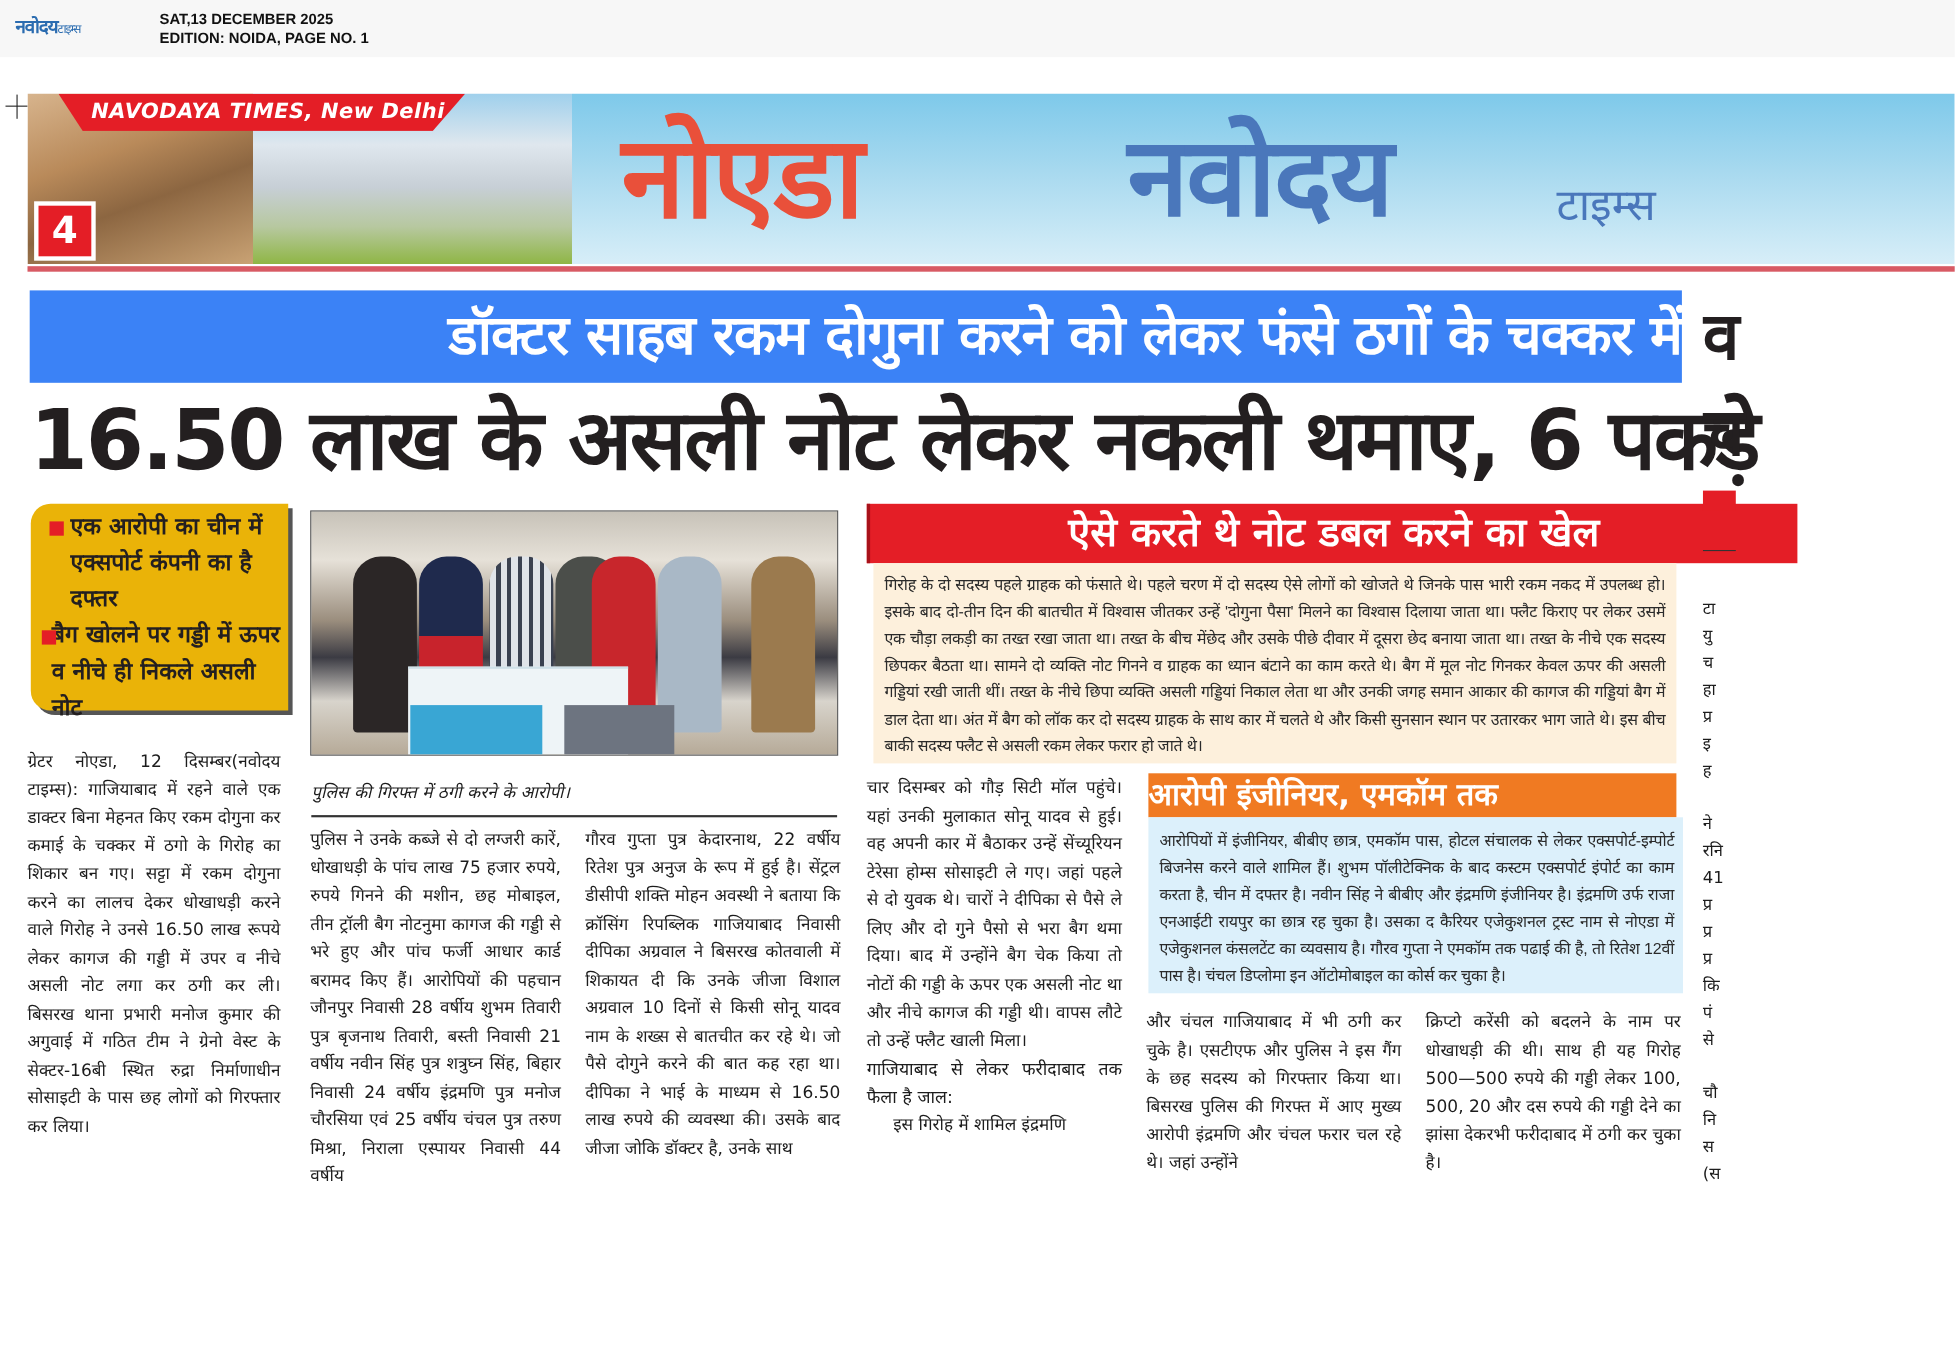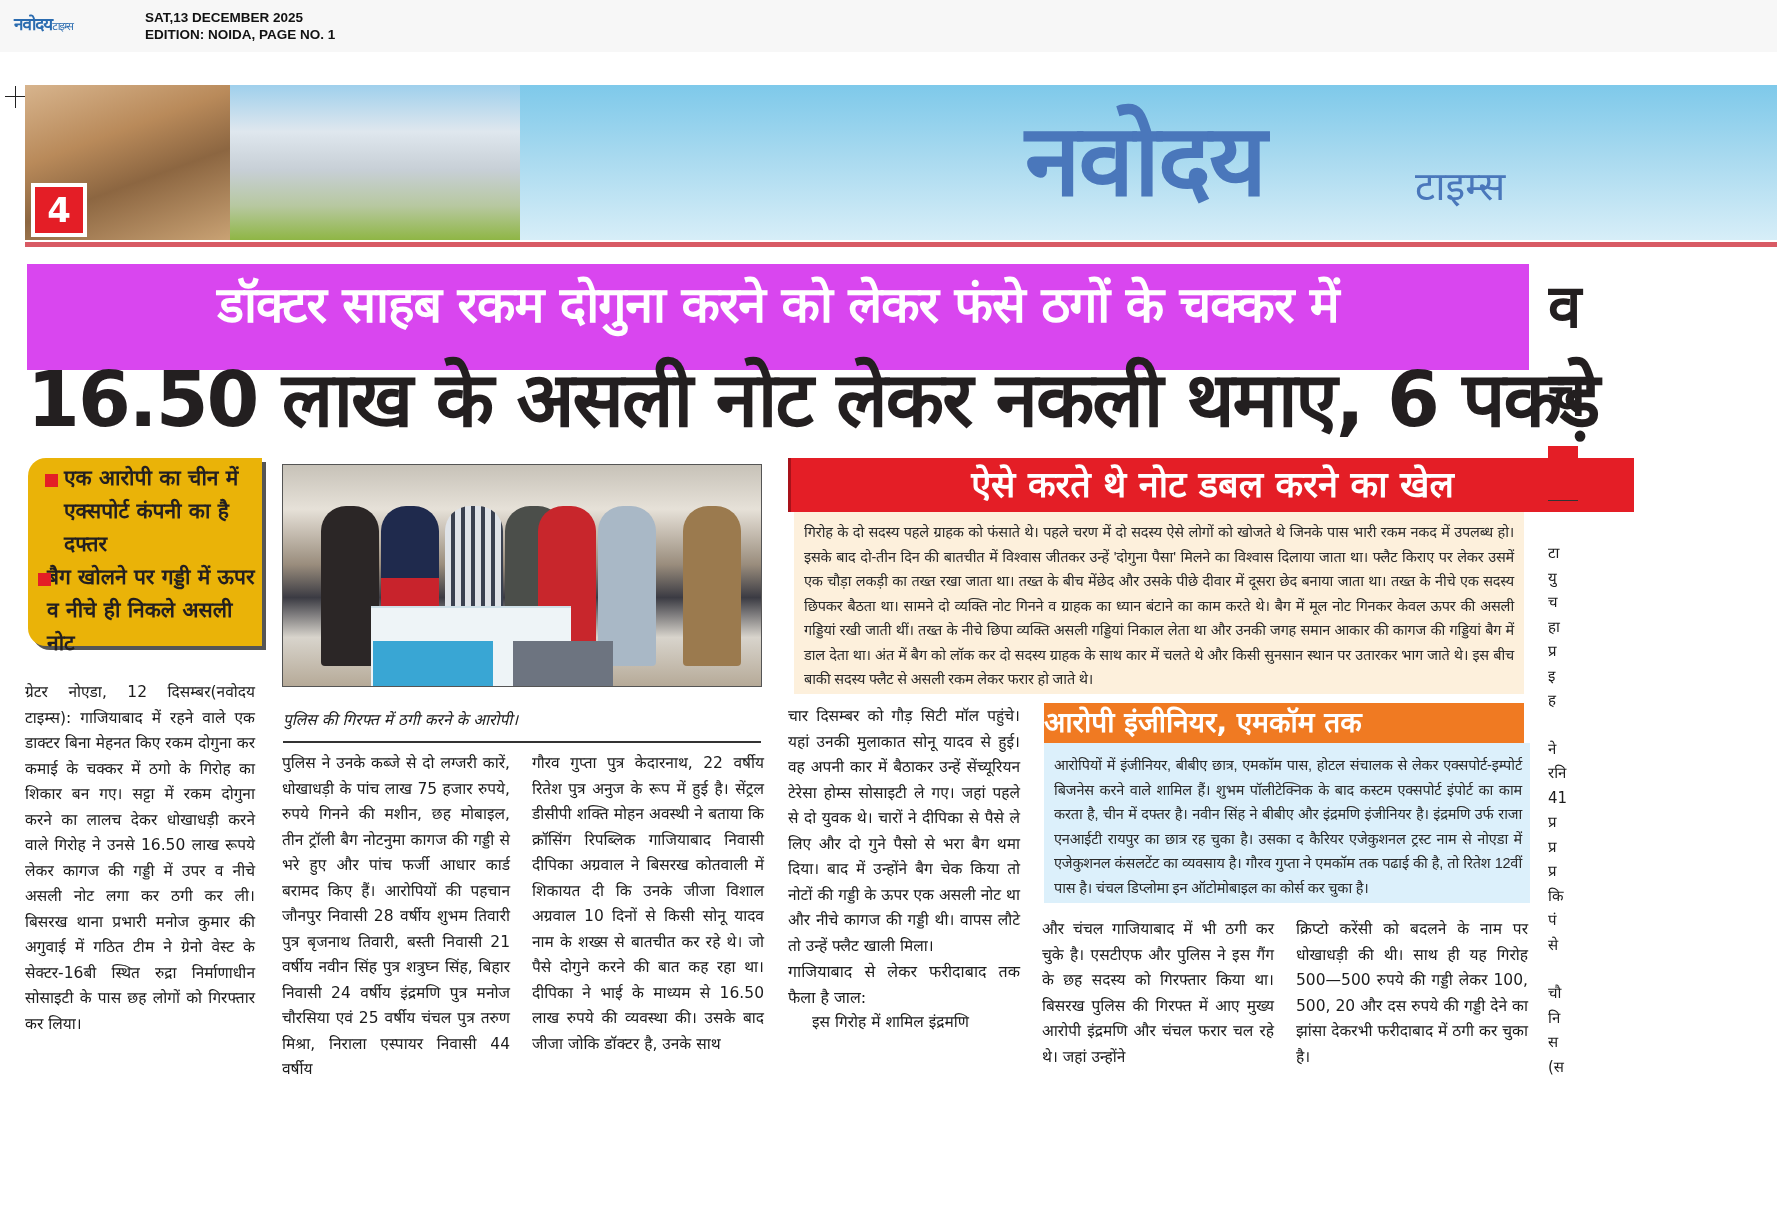--- a/index.html
+++ b/index.html
@@ -16,21 +16,21 @@
 .mh-img2{position:absolute;left:205px;top:0;width:290px;height:155px;background:linear-gradient(180deg,#9fd0ec 0%,#dfe7ee 30%,#c7cfd6 55%,#b7c8a0 78%,#8fb645 100%)}
 .mh-sky{position:absolute;left:495px;top:0;width:1257px;height:155px;background:linear-gradient(180deg,#7ec9ea 0%,#a7d9ef 45%,#d7eef8 100%)}
 .mh-ribbon{position:absolute;left:28px;top:0;width:370px;height:34px;background:#e41e26;clip-path:polygon(0 0,100% 0,92% 100%,6% 100%)}
 .mh-ribbon span{position:absolute;left:30px;top:5px;color:#fff;font-style:italic;font-weight:bold;font-size:19px;font-family:"DejaVu Sans",sans-serif;letter-spacing:.5px}
 .pageno{position:absolute;left:6px;top:98px;width:56px;height:54px;background:#fff;padding:4px}
 .pageno span{display:block;width:48px;height:46px;background:#e41e26;color:#fff;font-weight:bold;font-size:34px;text-align:center;line-height:46px}
 .mh-noida{position:absolute;left:540px;top:6px;font-size:104px;font-weight:bold;color:#e9503a;letter-spacing:-2px;line-height:140px}
 .mh-navodaya{position:absolute;left:1000px;top:6px;font-size:100px;font-weight:bold;color:#4a77bb;letter-spacing:-2px;line-height:140px}
 .mh-times{position:absolute;left:1390px;top:72px;font-size:40px;color:#4a77bb}
 .rule-red{position:absolute;left:25px;top:242px;width:1752px;height:5px;background:#d85a64}
-.kicker{position:absolute;left:27px;top:264px;width:1502px;height:106px;background:#d946ef;color:#fff;font-weight:bold;font-size:50px;text-align:center;line-height:82px;letter-spacing:-1px}
+.kicker{position:absolute;left:27px;top:264px;width:1502px;height:84px;background:#3b82f6;color:#fff;font-weight:bold;font-size:50px;text-align:right;line-height:82px;letter-spacing:-1px}
 .headline{position:absolute;left:27px;top:350px;width:1510px;height:100px;font-weight:bold;font-size:76px;line-height:100px;color:#231f20;letter-spacing:-2px;white-space:nowrap}
 .highlights{position:absolute;left:28px;top:458px;width:234px;height:188px;background:#eab308;border-radius:18px 0 0 18px;box-shadow:4px 4px 0 #555}
 .highlights .hl{position:relative;padding-left:36px;font-weight:bold;font-size:21px;line-height:33px;color:#231f20}
 .highlights .hl:before{content:"";position:absolute;top:12px;width:13px;height:13px;background:#e41e26}
 .highlights .hl.a{margin-top:4px}
 .highlights .hl.a:before{left:17px}
 .highlights .hl.b{padding-left:19px}
 .highlights .hl.b:before{left:10px}
 .body{font-family:"DejaVu Sans",sans-serif;font-size:15.5px;line-height:25.5px;color:#1c1c1c;text-align:justify;position:absolute}
 .col1{left:25px;top:680px;width:230px}
@@ -67,23 +67,27 @@
     <div>EDITION: NOIDA, PAGE NO. 1</div>
   </div>
 </div>
 
 <div class="crosshair"></div>
 
 <div class="masthead">
   <div class="mh-img1"></div>
   <div class="mh-img2"></div>
   <div class="mh-sky"></div>
+  <div class="mh-ribbon">
+      <span>NAVODAYA TIMES, New Delhi</span>
+    </div>
   <div class="pageno">
       <span>4</span>
     </div>
+  <div class="mh-noida">नोएडा</div>
   <div class="mh-navodaya">नवोदय</div>
   <div class="mh-times">टाइम्स</div>
 </div>
 <div class="rule-red"></div>
 
 <div class="kicker">डॉक्टर साहब रकम दोगुना करने को लेकर फंसे ठगों के चक्कर में</div>
 <div class="headline">16.50 लाख के असली नोट लेकर नकली थमाए, 6 पकड़े</div>
 
 <div class="highlights">
   <div class="hl a">एक आरोपी का चीन में एक्सपोर्ट कंपनी का है दफ्तर</div>

